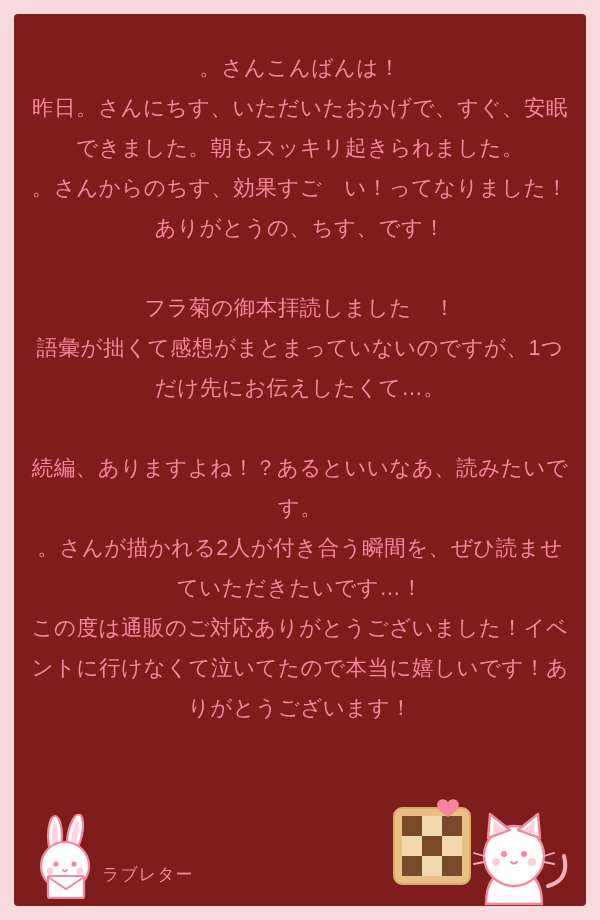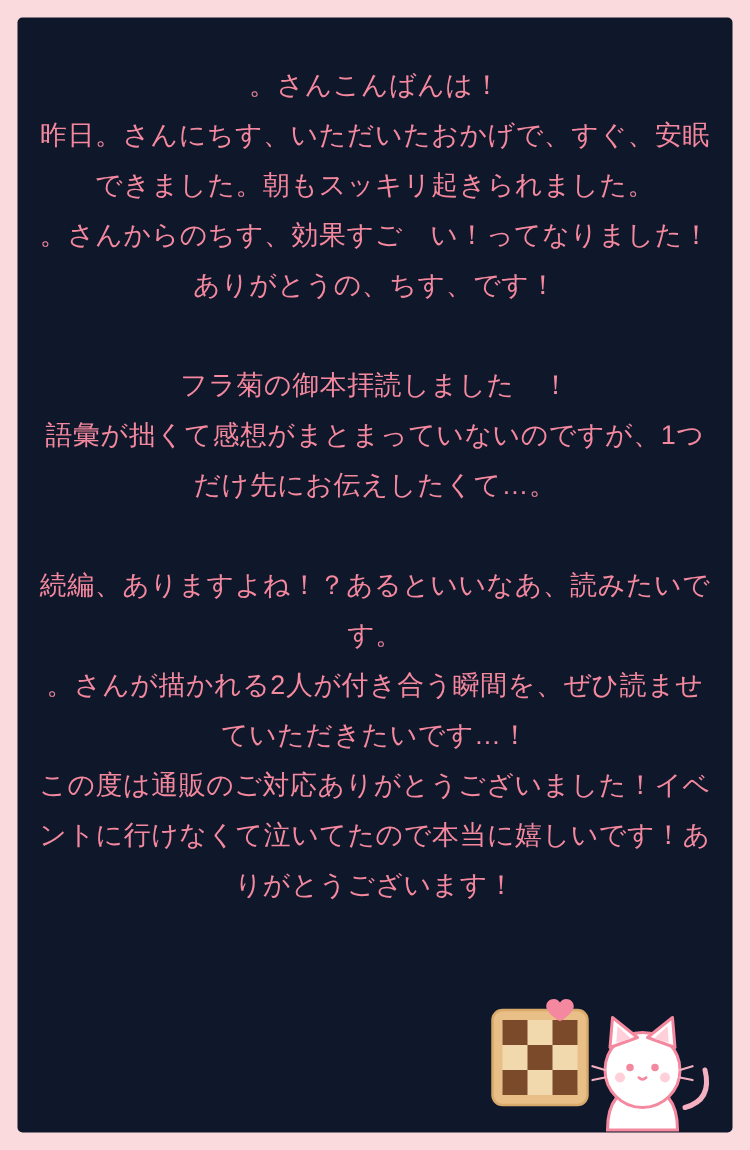--- a/index.html
+++ b/index.html
@@ -12,21 +12,21 @@
     background: #fadadd;
     font-family: "Liberation Sans", sans-serif;
     overflow: hidden;
   }
   .card {
     position: absolute;
     left: 14px;
     top: 14px;
     width: 572px;
     height: 892px;
-    background: #0f172a;
+    background: #7f1d1d;
     border-radius: 4px;
     box-sizing: border-box;
   }
   .letter-body {
     position: absolute;
     left: 0;
     top: 34px;
     width: 572px;
     box-sizing: border-box;
     padding: 0 14px;
@@ -82,20 +82,43 @@
 昨日。さんにちす、いただいたおかげで、すぐ、安眠できました。朝もスッキリ起きられました。
 。さんからのちす、効果すご　い！ってなりました！ありがとうの、ちす、です！
 
 フラ菊の御本拝読しました　！
 語彙が拙くて感想がまとまっていないのですが、1つだけ先にお伝えしたくて…。
 
 続編、ありますよね！？あるといいなあ、読みたいです。
 。さんが描かれる2人が付き合う瞬間を、ぜひ読ませていただきたいです…！
 この度は通販のご対応ありがとうございました！イベントに行けなくて泣いてたので本当に嬉しいです！ありがとうございます！</div>
 
+  <div class="bunny-sticker">
+    <svg class="bunny-svg" width="80" height="86" viewBox="0 0 80 86">
+
+      <ellipse cx="25" cy="22" rx="7" ry="20" fill="#ffffff" stroke="#f4889e" stroke-width="2.2"></ellipse>
+      <ellipse cx="25" cy="22" rx="3" ry="14" fill="#ffd7e0"></ellipse>
+      <ellipse cx="45" cy="20" rx="7" ry="20" fill="#ffffff" stroke="#f4889e" stroke-width="2.2" transform="rotate(12 45 20)"></ellipse>
+      <ellipse cx="45" cy="20" rx="3" ry="14" fill="#ffd7e0" transform="rotate(12 45 20)"></ellipse>
+
+      <circle cx="35" cy="52" r="24" fill="#ffffff" stroke="#f4889e" stroke-width="2.2"></circle>
+
+      <circle cx="26" cy="50" r="2.6" fill="#f4889e"></circle>
+      <circle cx="44" cy="50" r="2.6" fill="#f4889e"></circle>
+
+      <path d="M33 56 q2 2.5 4 0" stroke="#f4889e" stroke-width="2" fill="none" stroke-linecap="round"></path>
+
+      <circle cx="20" cy="57" r="3.4" fill="#ffd0da"></circle>
+      <circle cx="50" cy="57" r="3.4" fill="#ffd0da"></circle>
+
+      <rect x="18" y="62" width="36" height="22" rx="2" fill="#ffffff" stroke="#f4889e" stroke-width="2.2"></rect>
+      <path d="M18 63 L36 75 L54 63" fill="none" stroke="#f4889e" stroke-width="2"></path>
+    </svg>
+    <div class="sticker-label">ラブレター</div>
+  </div>
 
   <div class="cat-sticker">
     <svg class="cat-svg" width="190" height="120" viewBox="0 0 190 120">
 
       <g>
         <rect x="6" y="22" width="76" height="76" rx="8" fill="#e8bf87" stroke="#d8a96a" stroke-width="2"></rect>
         <rect x="14" y="30" width="60" height="60" rx="4" fill="#f2d9ad"></rect>
         <rect x="14" y="30" width="20" height="20" fill="#7b4a2b"></rect>
         <rect x="54" y="30" width="20" height="20" fill="#7b4a2b"></rect>
         <rect x="34" y="50" width="20" height="20" fill="#7b4a2b"></rect>

